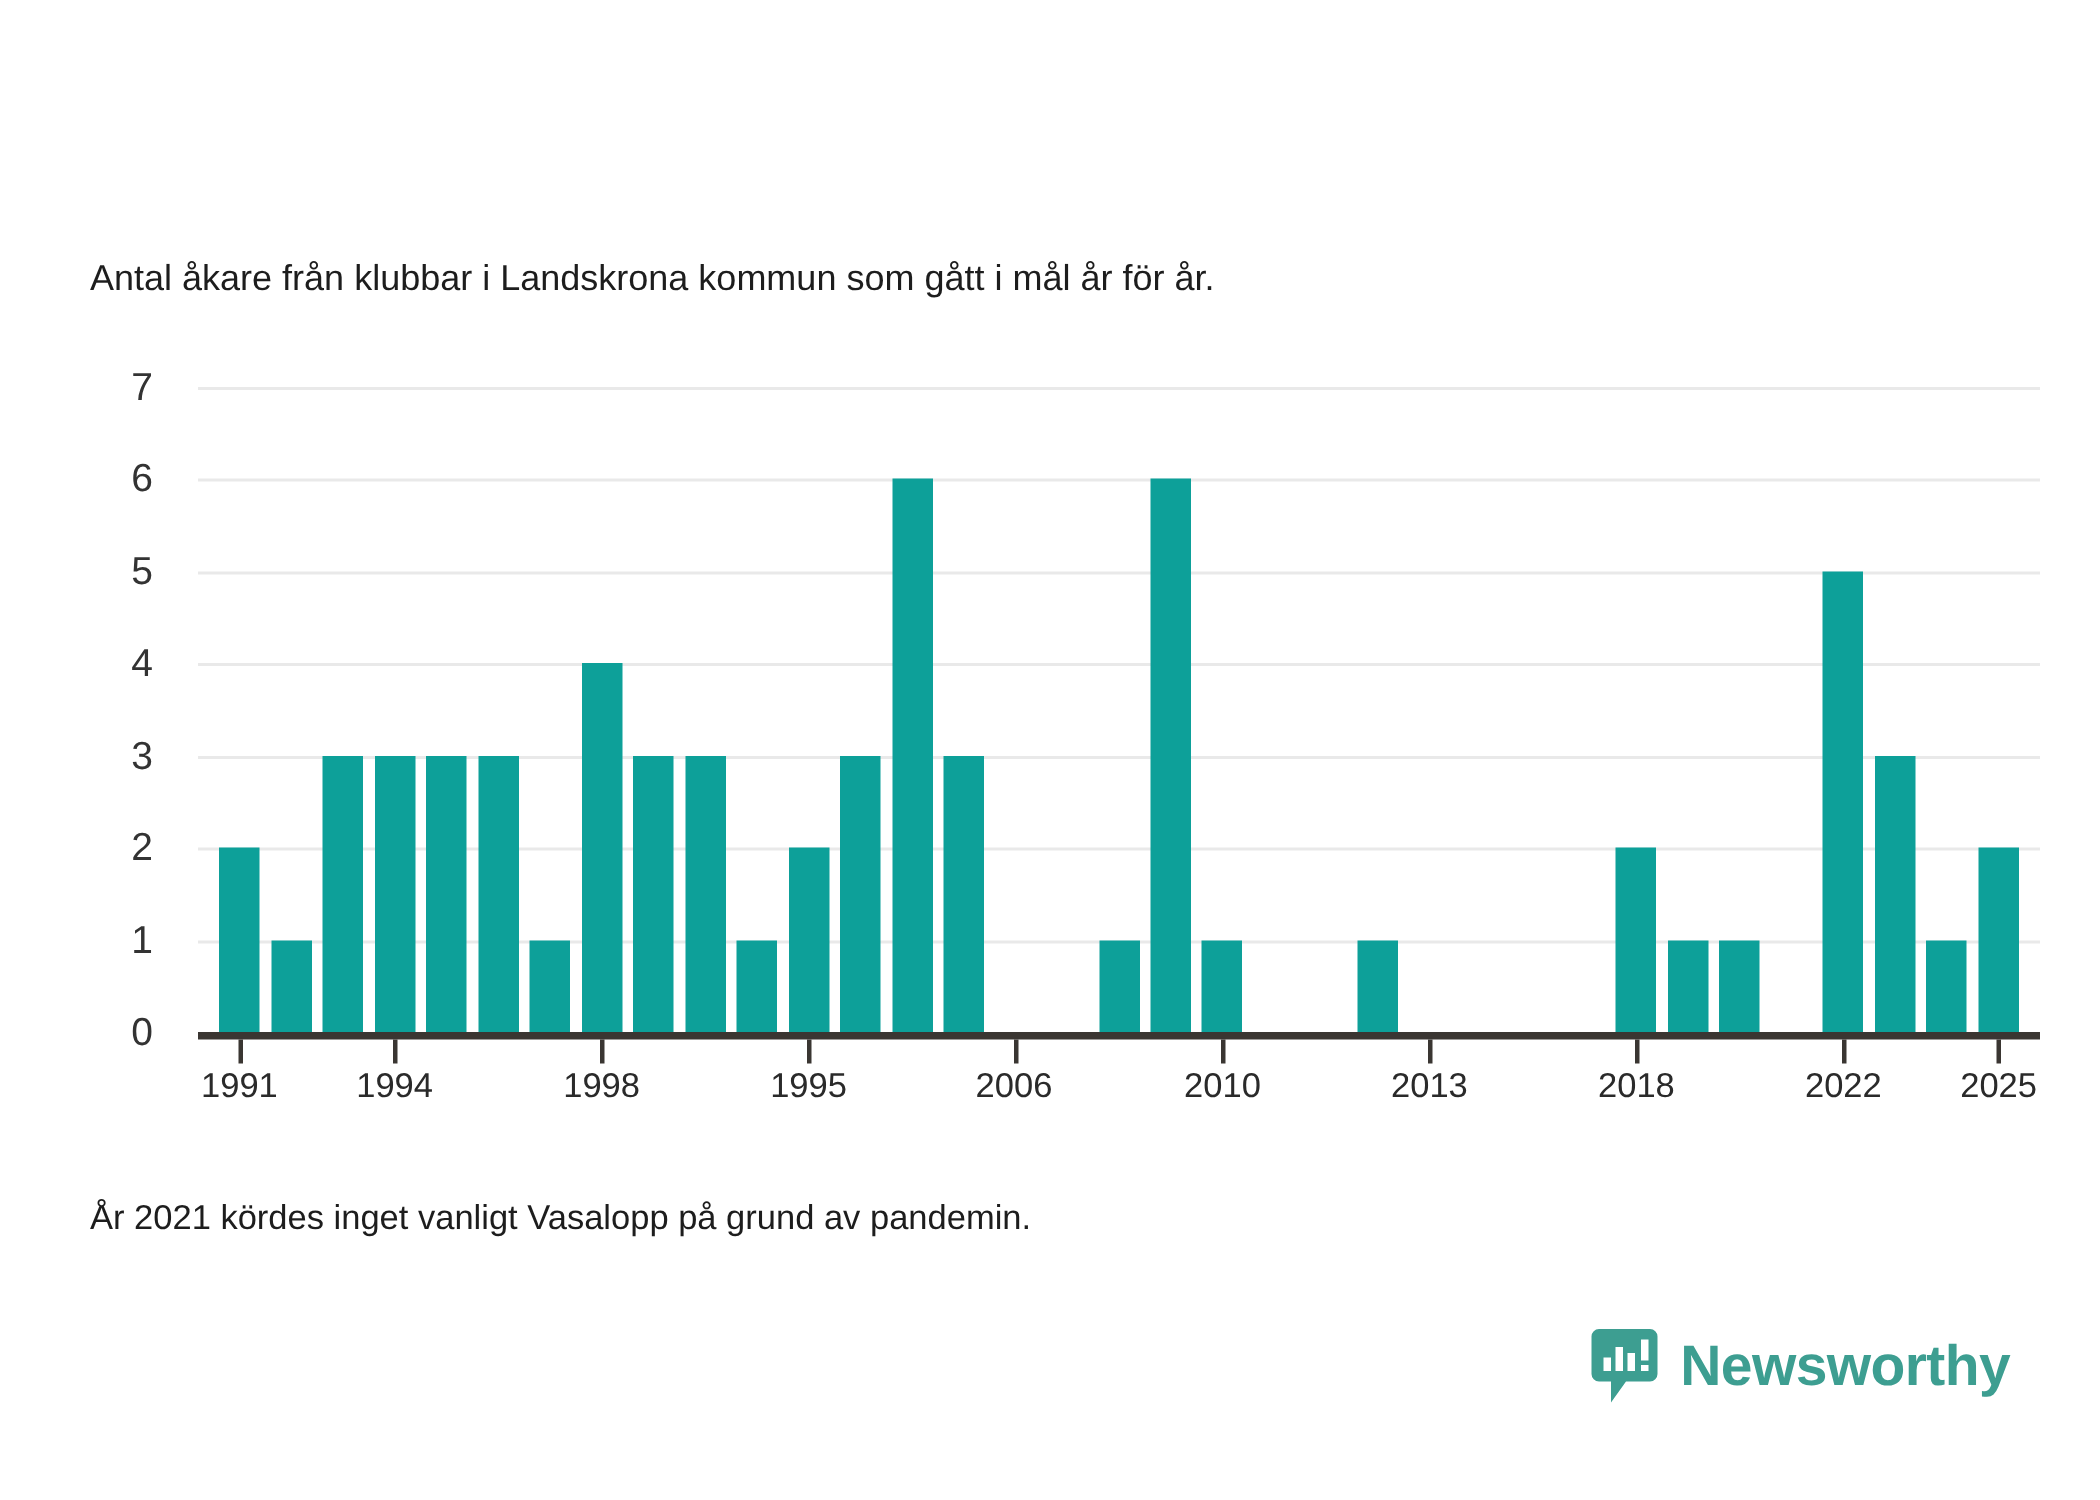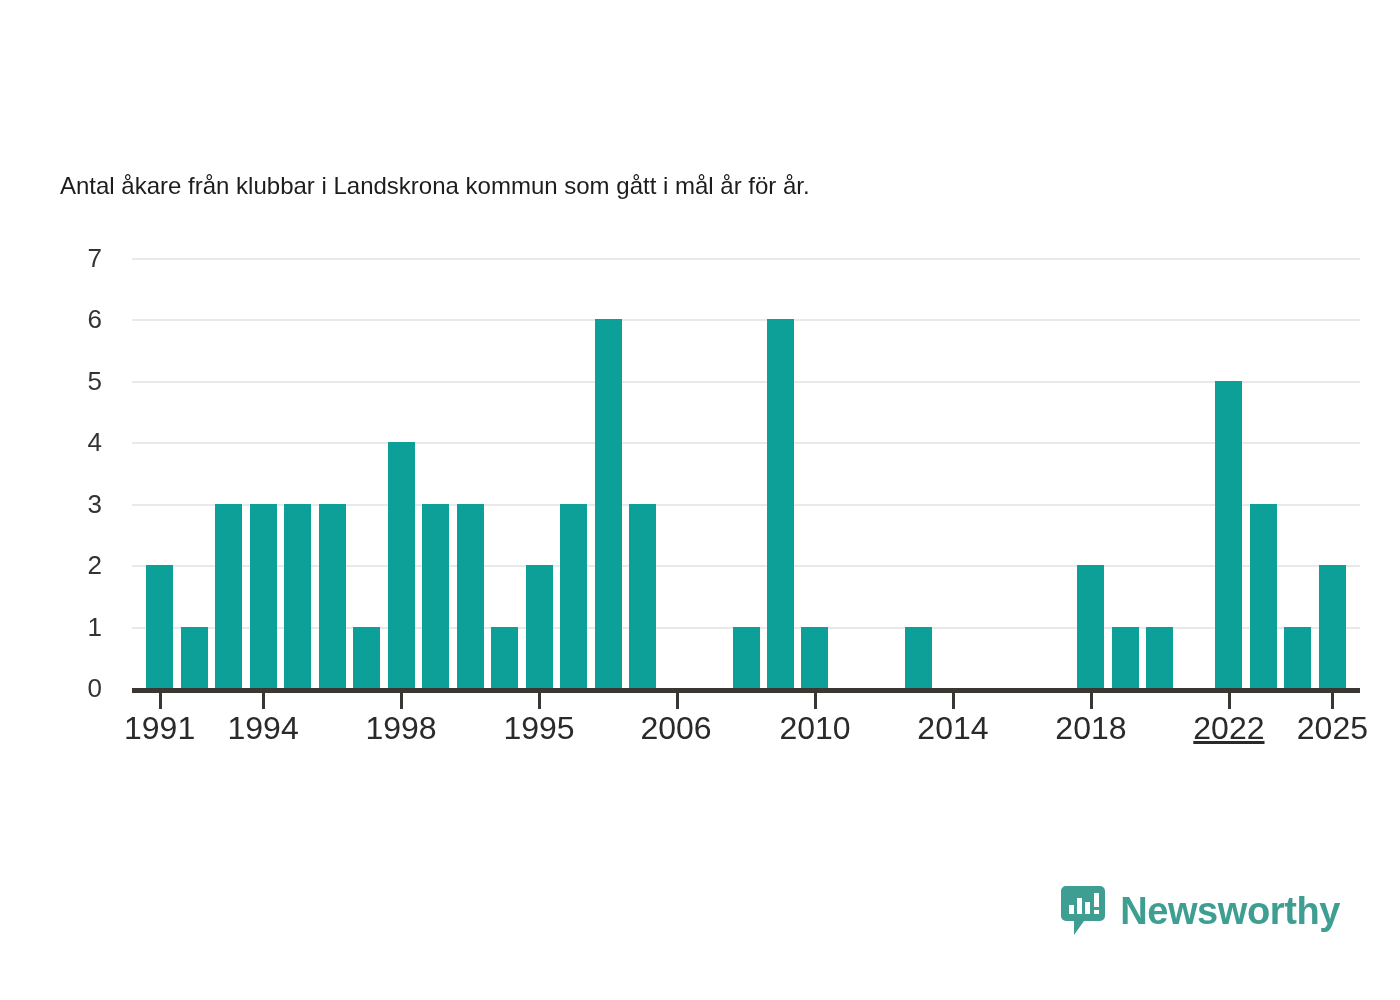--- a/index.html
+++ b/index.html
@@ -102,21 +102,21 @@
   .tick {
     position: absolute;
     width: 3px;
     height: 16px;
     background: #3a3632;
     top: 453px;         
   }
   .xlabel {
     position: absolute;
     top: 470px;
-    font-size: 32px;
+    font-size: 23px;
     color: #2a2a2a;
     transform: translateX(-50%);
     white-space: nowrap;
   }
 
   
   .footnote {
     position: absolute;
     left: 60px;
     top: 798px;
@@ -207,30 +207,31 @@
         <div class="xlabel" style="left: 203.079px;">1994</div>
         <div class="tick" style="left: 340.056px;"></div>
         <div class="xlabel" style="left: 341.056px;">1998</div>
         <div class="tick" style="left: 478.034px;"></div>
         <div class="xlabel" style="left: 479.034px;">1995</div>
         <div class="tick" style="left: 616.011px;"></div>
         <div class="xlabel" style="left: 616px;">2006</div>
         <div class="tick" style="left: 753.989px;"></div>
         <div class="xlabel" style="left: 754.989px;">2010</div>
         <div class="tick" style="left: 891.966px;"></div>
-        <div class="xlabel" style="left: 892.966px;">2014</div>
+        <div class="xlabel" style="left: 892.966px;">2013</div>
         <div class="tick" style="left: 1029.94px;"></div>
         <div class="xlabel" style="left: 1030.94px;">2018</div>
         <div class="tick" style="left: 1167.92px;"></div>
-        <div class="xlabel" style="left: 1168.92px; text-decoration: underline;">2022</div>
+        <div class="xlabel" style="left: 1168.92px;">2022</div>
         <div class="tick" style="left: 1271.4px;"></div>
         <div class="xlabel" style="left: 1272.4px;">2025</div>
       </div>
   </div>
 
+  <div class="footnote">År 2021 kördes inget vanligt Vasalopp på grund av pandemin.</div>
 
   <div class="logo">
     <svg class="logo-mark" viewBox="0 0 46 52">
       <path d="M6 1 H40 A5 5 0 0 1 45 6 V31 A5 5 0 0 1 40 36 H24 L14 50 V36 H6 A5 5 0 0 1 1 31 V6 A5 5 0 0 1 6 1 Z" fill="#3d9e91"></path>
       <rect x="9" y="20" width="5" height="9" fill="#ffffff"></rect>
       <rect x="17" y="13" width="5" height="16" fill="#ffffff"></rect>
       <rect x="25" y="17" width="5" height="12" fill="#ffffff"></rect>
       <rect x="34" y="8" width="5" height="14" fill="#ffffff"></rect>
       <rect x="34" y="25" width="5" height="4" fill="#ffffff"></rect>
     </svg>

